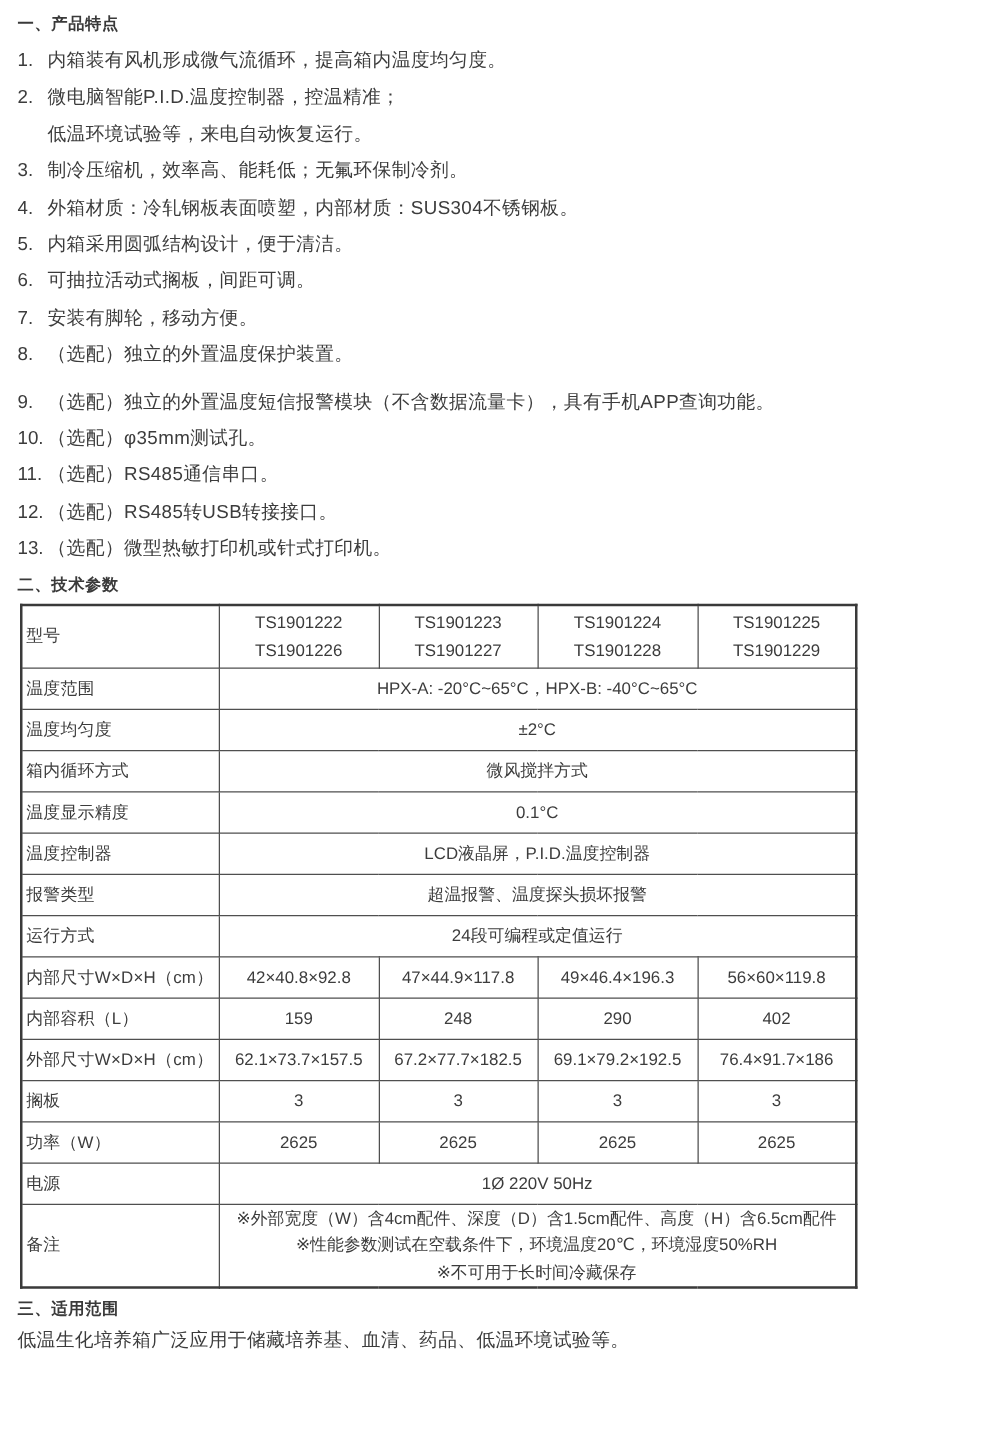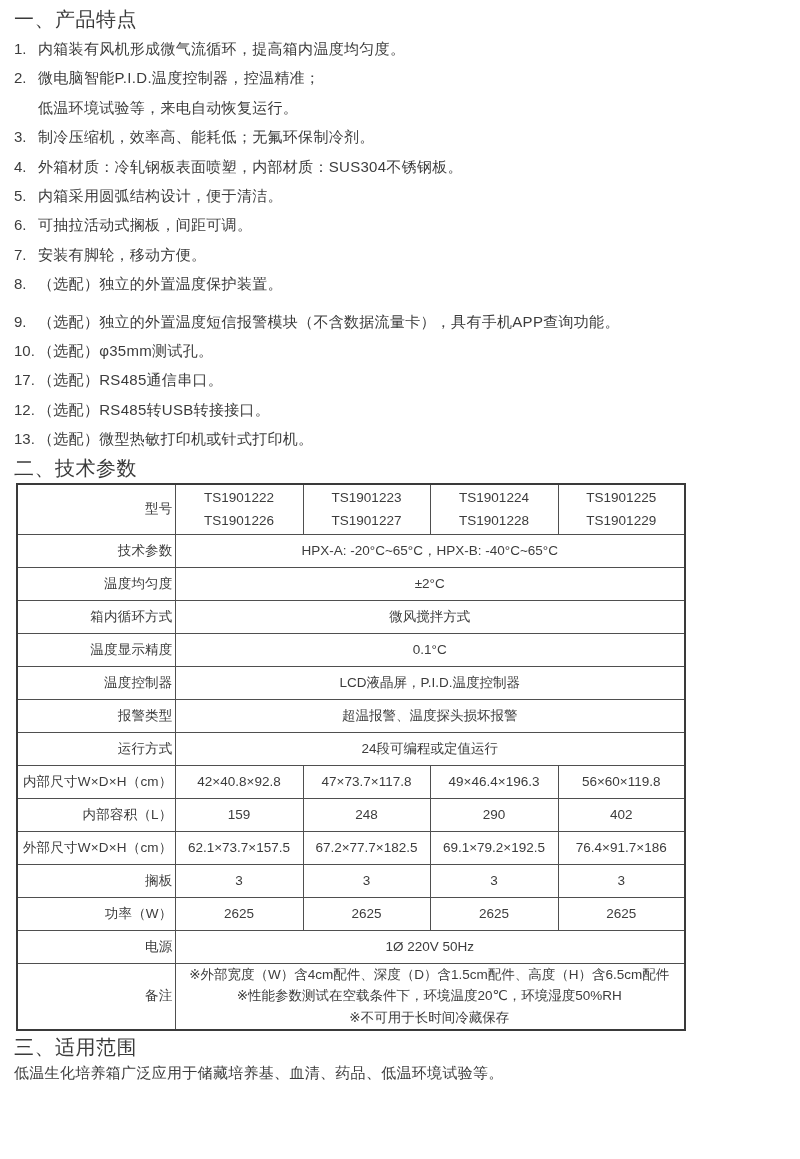--- a/index.html
+++ b/index.html
@@ -5,21 +5,21 @@
   html,body{margin:0;padding:0;background:#ffffff;}
   body{
     width:800px;min-height:1159px;
     color:#3c3c3c;
     font-family:"Liberation Sans","DejaVu Sans",sans-serif;
     font-size:15px;
   }
   .page{padding:8px 16px 20px 14px;width:770px;}
 
   .sec-heading{
-    font-size:20px;line-height:22px;font-weight:400;color:#3a3a3a;
+    font-size:13px;line-height:22px;font-weight:700;color:#3a3a3a;
     letter-spacing:0.5px;
   }
   .h-features{margin:0 0 4px 0;}
   .h-specs{margin:3px 0 4px 0;}
   .h-scope{margin:5px 0 0 0;}
 
   .feature-list{margin:0;padding:0;}
   .li-row{display:flex;line-height:29.4px;}
   .li-row .num{width:24px;flex:none;}
   .li-row .txt{flex:1;letter-spacing:0.3px;}
@@ -31,21 +31,21 @@
     border:2px solid #3a3a3a;
   }
   table.specs td{
     border:1px solid #4f4f4f;
     font-size:13.5px;color:#3c3c3c;
     text-align:center;vertical-align:middle;
     height:32px;padding:0 2px;
     overflow:hidden;white-space:nowrap;
   }
   table.specs td.lbl{
-    text-align:right;padding-left:3px;letter-spacing:0.2px;
+    text-align:left;padding-left:3px;letter-spacing:0.2px;
   }
   tr.model-row td{height:49px;}
   tr.model-row td div{line-height:23px;}
   tr.remark-row td{height:65px;}
   td.remark-val{text-align:left;padding-right:3px !important;white-space:normal !important;}
   td.remark-val div{line-height:21.5px;}
 
   .scope-text{margin:0;line-height:29.4px;letter-spacing:0.3px;}
 </style>
 </head>
@@ -94,21 +94,21 @@
     </div>
     <div class="li-row gap-before">
       <span class="num">9.</span>
       <span class="txt">（选配）独立的外置温度短信报警模块（不含数据流量卡），具有手机APP查询功能。</span>
     </div>
     <div class="li-row">
       <span class="num">10.</span>
       <span class="txt">（选配）φ35mm测试孔。</span>
     </div>
     <div class="li-row">
-      <span class="num">17.</span>
+      <span class="num">11.</span>
       <span class="txt">（选配）RS485通信串口。</span>
     </div>
     <div class="li-row">
       <span class="num">12.</span>
       <span class="txt">（选配）RS485转USB转接接口。</span>
     </div>
     <div class="li-row">
       <span class="num">13.</span>
       <span class="txt">（选配）微型热敏打印机或针式打印机。</span>
     </div>
@@ -139,21 +139,21 @@
           <div>TS1901224</div>
           <div>TS1901228</div>
         </td>
         <td>
           <div>TS1901225</div>
           <div>TS1901229</div>
         </td>
       </tr>
 
       <tr>
-        <td class="lbl">技术参数</td>
+        <td class="lbl">温度范围</td>
         <td colspan="4">HPX-A: -20°C~65°C，HPX-B: -40°C~65°C</td>
       </tr>
       <tr>
         <td class="lbl">温度均匀度</td>
         <td colspan="4">±2°C</td>
       </tr>
       <tr>
         <td class="lbl">箱内循环方式</td>
         <td colspan="4">微风搅拌方式</td>
       </tr>
@@ -170,21 +170,21 @@
         <td colspan="4">超温报警、温度探头损坏报警</td>
       </tr>
       <tr>
         <td class="lbl">运行方式</td>
         <td colspan="4">24段可编程或定值运行</td>
       </tr>
 
       <tr>
         <td class="lbl">内部尺寸W×D×H（cm）</td>
         <td>42×40.8×92.8</td>
-        <td>47×73.7×117.8</td>
+        <td>47×44.9×117.8</td>
         <td>49×46.4×196.3</td>
         <td>56×60×119.8</td>
       </tr>
       <tr>
         <td class="lbl">内部容积（L）</td>
         <td>159</td>
         <td>248</td>
         <td>290</td>
         <td>402</td>
       </tr>

